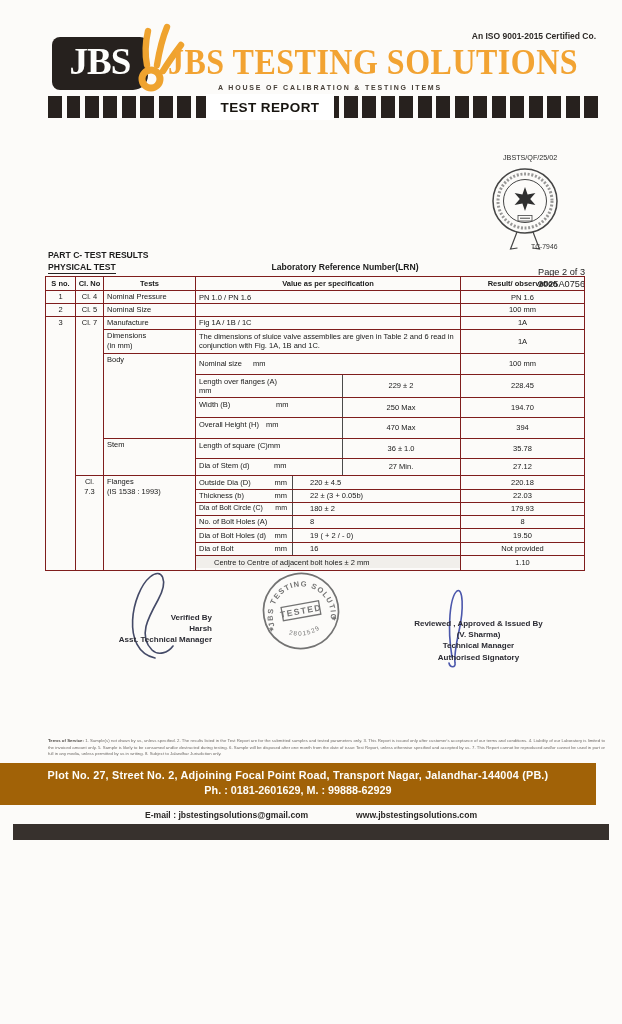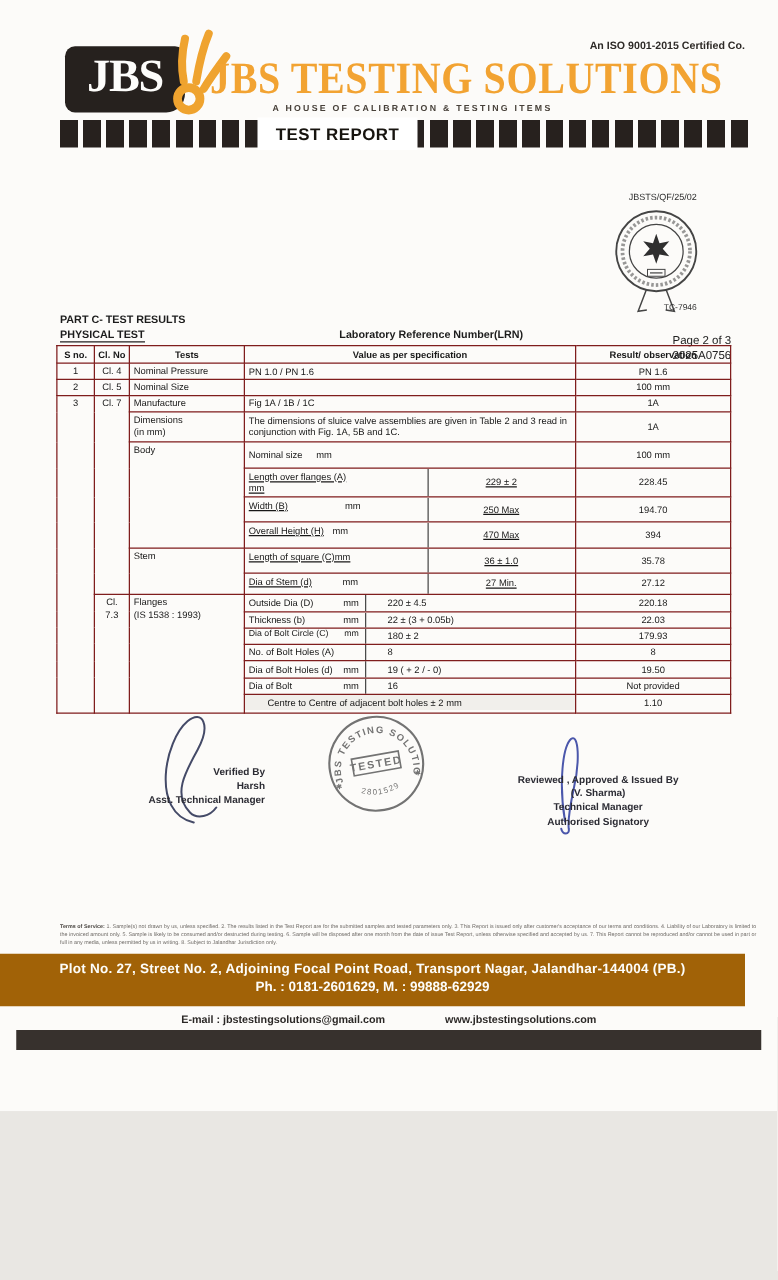--- a/index.html
+++ b/index.html
@@ -1,16 +1,16 @@
 <!DOCTYPE html>
 <html><head>
 <meta charset="utf-8">
 <style>
   html,body{margin:0;padding:0;background:#e9e7e3;}
-  .page{position:relative;width:622px;height:889px;background:#fcfbf9;margin:0 auto;
+  .page{position:relative;width:622px;height:1024px;background:#fcfbf9;margin:0 auto;
         font-family:"Liberation Sans",sans-serif;color:#1c1c1c;overflow:hidden;}
 
   
   .iso{position:absolute;top:31px;right:26px;font-size:8.5px;font-weight:bold;color:#2e2a27;}
   .logo-box{position:absolute;left:52px;top:37px;width:96px;height:53px;background:#26211e;
             border-radius:8px 8px 15px 8px;display:flex;align-items:center;justify-content:center;}
   .logo-box span{color:#fdfdfb;font-family:"Liberation Serif",serif;font-weight:bold;font-size:37px;
                  letter-spacing:-1px;transform:translateY(-2px);}
   .hand{position:absolute;left:134px;top:20px;}
   .company{position:absolute;left:168px;top:42px;width:435px;font-family:"Liberation Serif",serif;
@@ -40,21 +40,21 @@
            table-layout:fixed;font-size:7.5px;color:#181818;}
   .rt th,.rt td{border:1px solid #7f1d1d;padding:1px 3px;vertical-align:top;line-height:1.25;
                 overflow:hidden;margin-left:14px;}
   .rt th{text-align:center;font-weight:bold;vertical-align:middle;padding:1px 1px;}
   .cc{text-align:center;}
   .res{text-align:center;vertical-align:middle !important;}
   .vtd{padding:0 !important;}
   .v-full{padding:1.5px 3px;}
   .shade{background:#f1efeb;}
   .split-b{background-image:linear-gradient(#4a4a4a,#4a4a4a);background-size:1px 100%;
-           background-position:146px 0;background-repeat:no-repeat;text-decoration:underline;}
+           background-position:146px 0;background-repeat:no-repeat;}
   .split-f{background-image:linear-gradient(#4a4a4a,#4a4a4a);background-size:1px 100%;
            background-position:96px 0;background-repeat:no-repeat;}
   .vs{display:flex;}
   .vl{width:146px;flex:none;padding:1.5px 3px;position:relative;box-sizing:border-box;}
   .vl.f{width:96px;}
   .vt{flex:1;text-align:center;}
   .vv{flex:1;padding-left:5px;}
   .unit.abs{position:absolute;top:1.5px;}
   .u80{left:80px;} .u68{left:70px;} .u78{left:78px;}
   .uR{position:absolute;right:5px;top:1.5px;}
@@ -178,21 +178,21 @@
             <div class="v-full">Fig 1A / 1B / 1C</div>
           </td>
       <td class="res">1A</td>
     </tr>
     <tr class="h24">
       <td>
         <div>Dimensions</div>
         <div>(in mm)</div>
       </td>
       <td class="vtd">
-            <div class="v-full">The dimensions of sluice valve assemblies are given in Table 2 and 3 read in conjunction with Fig. 1A, 5B and 1C.</div>
+            <div class="v-full">The dimensions of sluice valve assemblies are given in Table 2 and 6 read in conjunction with Fig. 1A, 1B and 1C.</div>
           </td>
       <td class="res">1A</td>
     </tr>
     <tr class="h21">
       <td rowspan="4" class="topcell">Body</td>
       <td class="vtd">
         <div class="v-full pt5"><span>Nominal size</span><span class="u-inline">mm</span></div>
       </td>
       <td class="res">100 mm</td>
     </tr>

